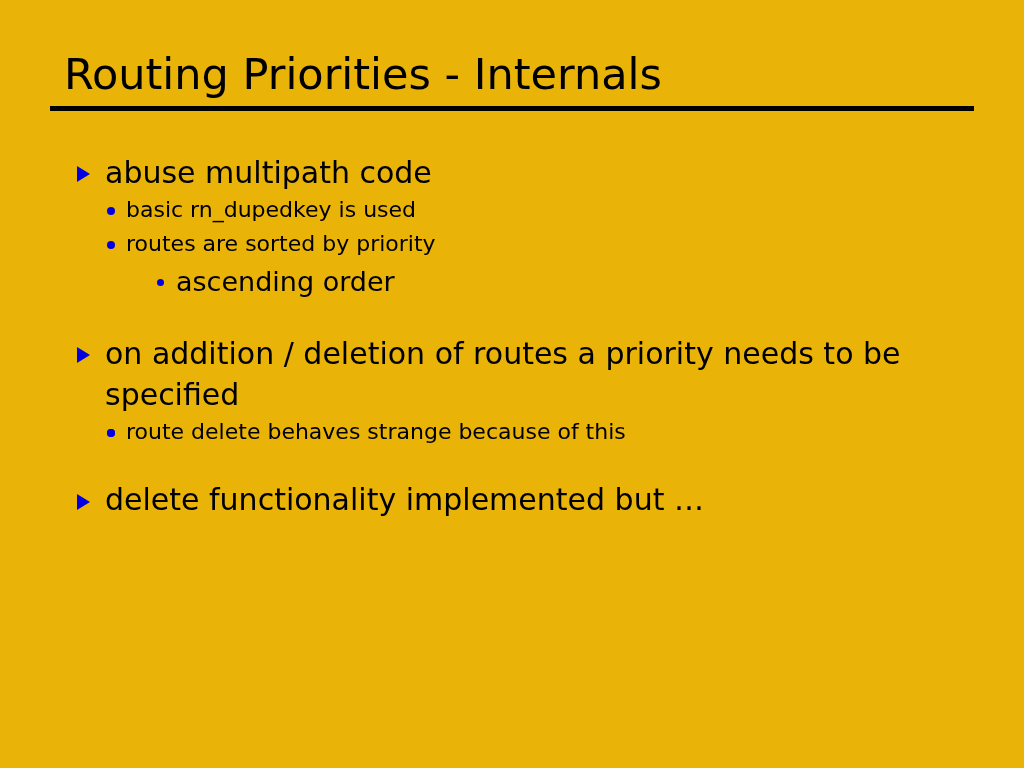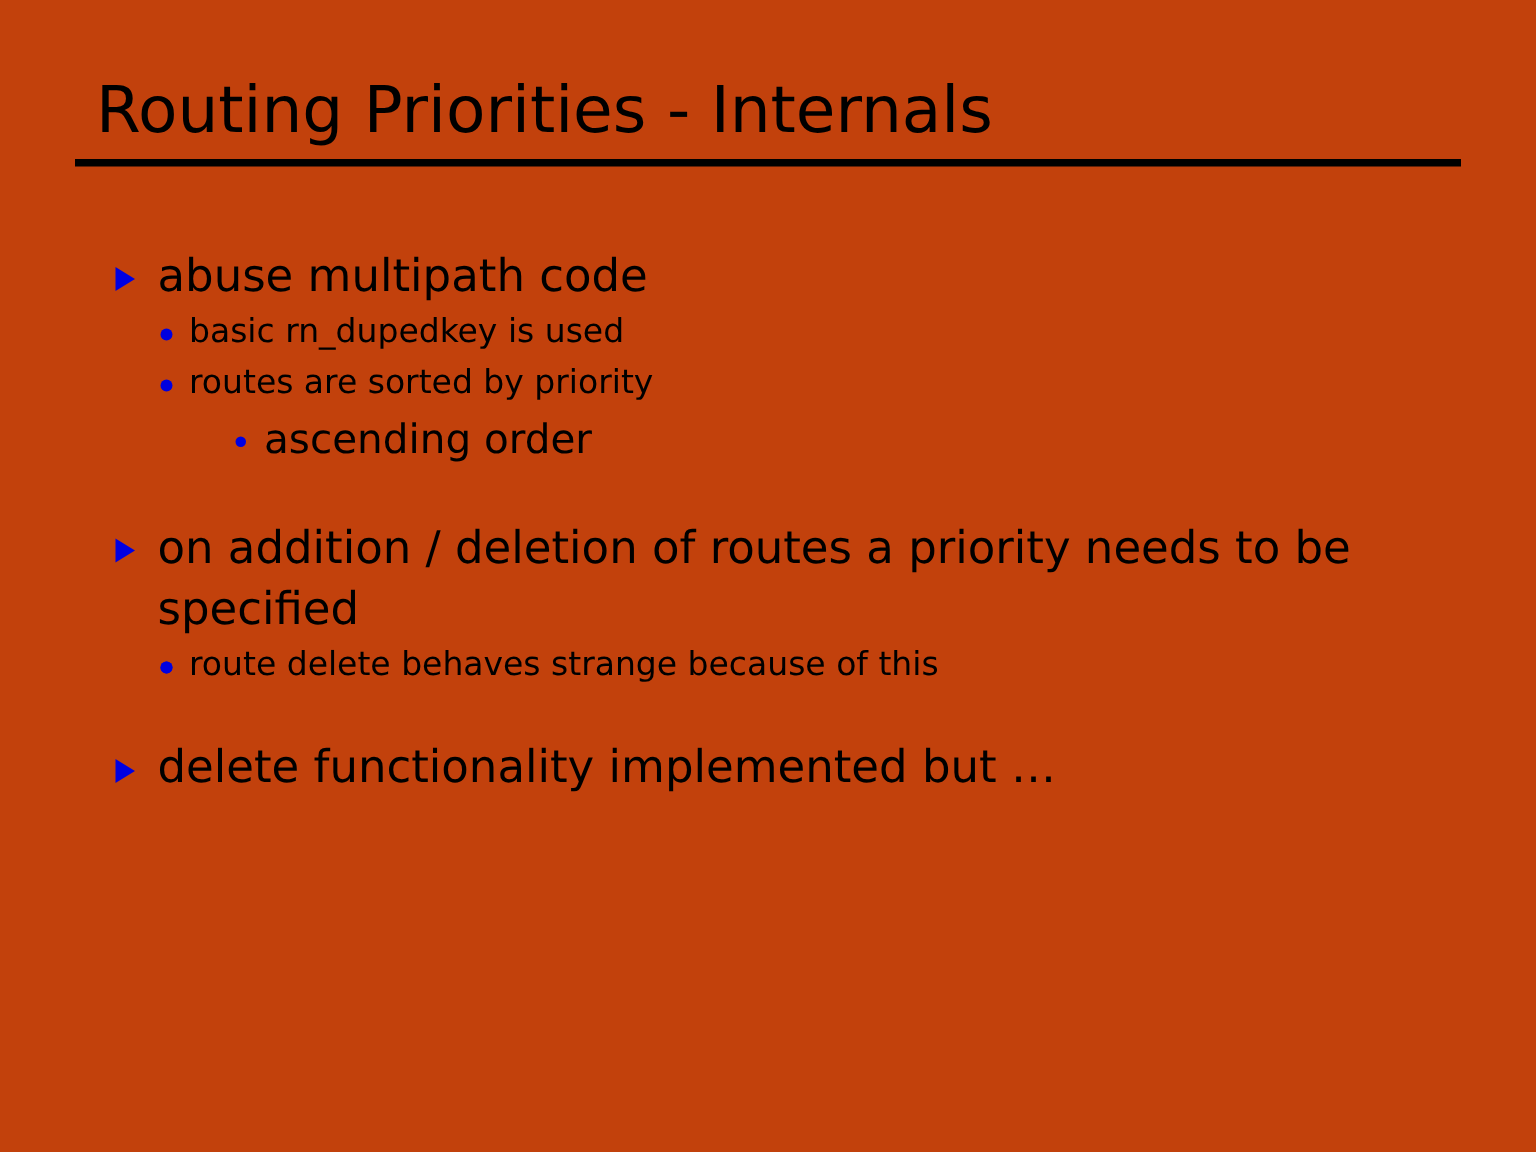--- a/index.html
+++ b/index.html
@@ -12,21 +12,21 @@
     background: #ffffff;
     font-family: "DejaVu Sans", "Liberation Sans", sans-serif;
     color: #000000;
     overflow: hidden;
     position: relative;
   }
 
   .slide {
     position: absolute;
     inset: 0;
-    background: #c2410c;
+    background: #eab308;
   }
 
   
   .title-block {
     position: absolute;
     left: 50px;
     top: 50px;
     width: 924px;
   }
   .slide-title {
@@ -113,21 +113,21 @@
   .dot3 {
     position: absolute;
     left: 157px;
     top: 0.64em;
     width: 7px;
     height: 7px;
     border-radius: 50%;
     background: #0000e1;
   }
 
-  .l1-first { margin-top: 12px; }
+  .l1-first { margin-top: 0; }
 </style>
 </head>
 <body>
 
 <div class="slide">
 
   <div class="title-block">
     <h1 class="slide-title">Routing Priorities - Internals</h1>
     <div class="title-rule"></div>
   </div>

